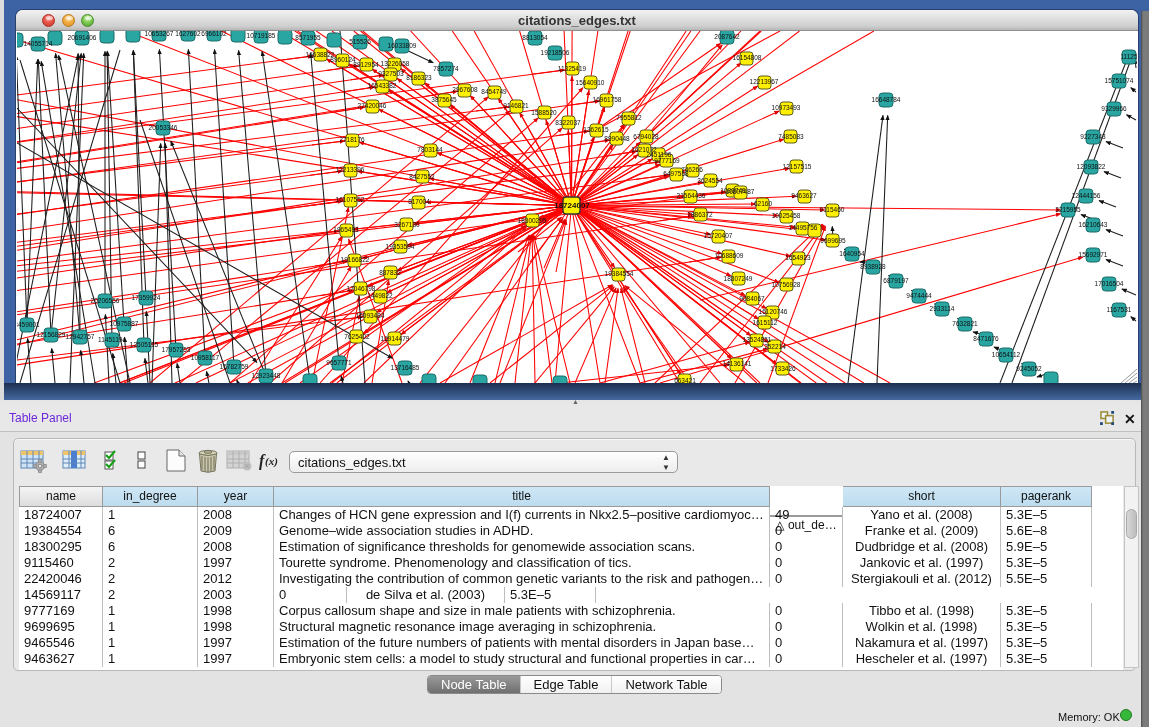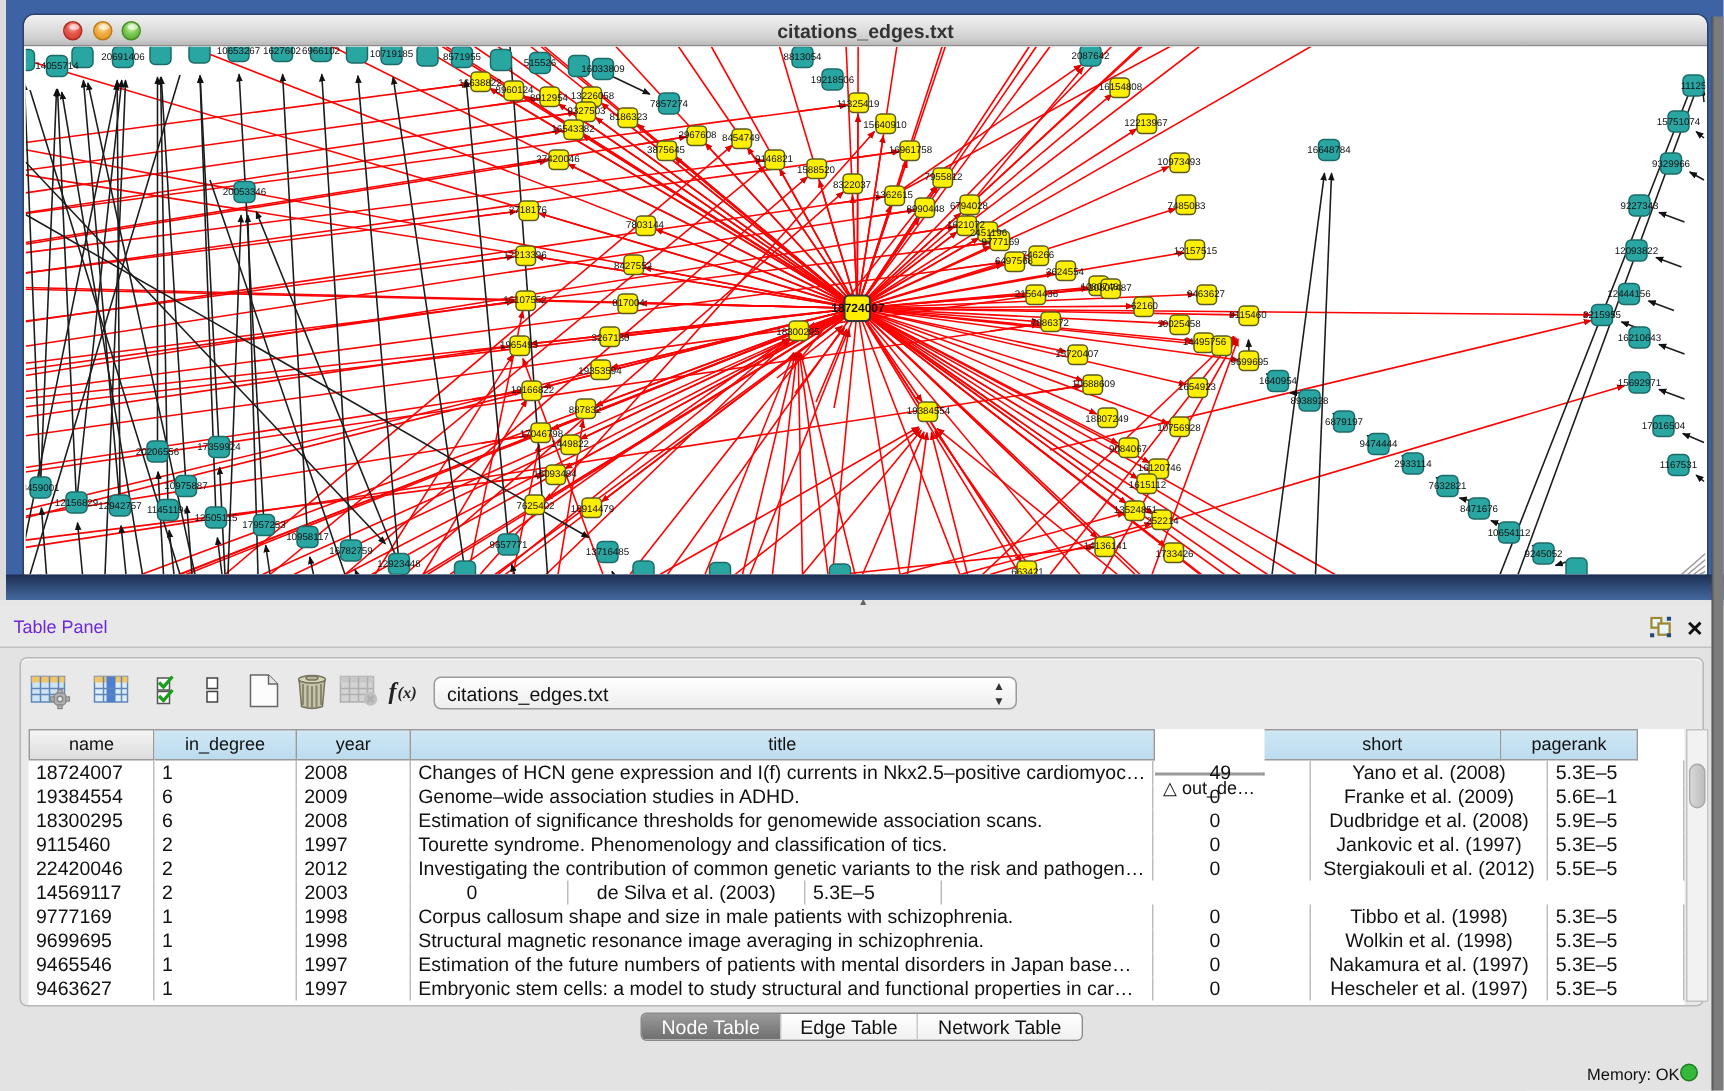--- a/index.html
+++ b/index.html
@@ -27,21 +27,21 @@
 #toolbar { position:absolute; left:-1px; top:8px; height:30px; width:800px; }
 #combo { position:absolute; left:276px; top:4px; width:389px; height:22px; background:linear-gradient(#ffffff,#ededed); border:1px solid #9b9b9b; border-radius:5px; font-size:13px; color:#111; line-height:21px; padding-left:8px; }
 #combo .ar { position:absolute; right:7px; top:1px; font-size:8px; color:#333; line-height:10px; }
 #tbl { position:absolute; left:5px; top:47px; width:1104px; height:184px; background:#fff; }
 .thead { display:flex; height:21px; }
 .th { border-top:1px solid #9a9a9a; border-bottom:1px solid #9a9a9a; border-right:1px solid #9a9a9a; background:linear-gradient(#cfe7f6,#bcdcee); font-size:12px; text-align:center; line-height:19px; color:#111; }
 .th.first { border-left:1px solid #9a9a9a; background:linear-gradient(#f4f4f4,#dddddd); }
 .trow { display:flex; height:16px; font-size:13px; color:#111; white-space:nowrap; }
 .c { overflow:hidden; padding-left:5px; line-height:16px; border-right:1px solid #bdbdbd; }
 .c1 { width:84px; } .c2 { width:95px; } .c3 { width:76px; } .c4 { width:496px; }
-.c5 { width:73px;margin-left:32px; } .c6 { width:158px; text-align:center; padding-left:0; } .c7 { width:91px; }
+.c5 { width:73px; } .c6 { width:158px; text-align:center; padding-left:0; } .c7 { width:91px; }
 .h1 { width:84px; } .h2 { width:95px; } .h3 { width:76px; } .h4 { width:496px; }
 .h5 { width:73px;margin-top:29px; } .h6 { width:158px; } .h7 { width:91px; }
 #vsb { position:absolute; left:1110px; top:47px; width:15px; height:182px; background:#f2f2f2; border:1px solid #c4c4c4; }
 #vsb .thumb { position:absolute; left:1px; top:22px; width:11px; height:30px; background:linear-gradient(90deg,#d8d8d8,#bdbdbd); border:1px solid #a9a9a9; border-radius:6px; }
 #tabs { position:absolute; left:427px; top:271px; height:19px; display:flex; border:1px solid #8a8a8a; border-radius:4px; overflow:hidden; background:#fff; }
 .tab { font-size:13px; line-height:17px; padding:0 13px; color:#111; background:linear-gradient(#ffffff,#f1f1f1); border-left:1px solid #c8c8c8; }
 .tab.sel { background:linear-gradient(#9a9a9a,#6f6f6f); color:#fff; border-left:none; }
 #status { position:absolute; left:0; top:298px; width:1141px; height:25px; }
 #status .m { position:absolute; left:1058px; top:9px; font-size:11px; color:#111; }
 #status .dot { position:absolute; left:1120px; top:7px; width:12px; height:12px; border-radius:50%; background:#36b83a; border:1px solid #1f7a22; }
@@ -741,21 +741,21 @@
           <div class="c c6">Yano et al. (2008)</div>
           <div class="c c7">5.3E–5</div>
         </div>
 <div class="trow">
           <div class="c c1">19384554</div>
           <div class="c c2">6</div>
           <div class="c c3">2009</div>
           <div class="c c4">Genome–wide association studies in ADHD.</div>
           <div class="c c5">0</div>
           <div class="c c6">Franke et al. (2009)</div>
-          <div class="c c7">5.6E–1</div>
+          <div class="c c7">5.6E–8</div>
         </div>
 <div class="trow">
           <div class="c c1">18300295</div>
           <div class="c c2">6</div>
           <div class="c c3">2008</div>
           <div class="c c4">Estimation of significance thresholds for genomewide association scans.</div>
           <div class="c c5">0</div>
           <div class="c c6">Dudbridge et al. (2008)</div>
           <div class="c c7">5.9E–5</div>
         </div>

